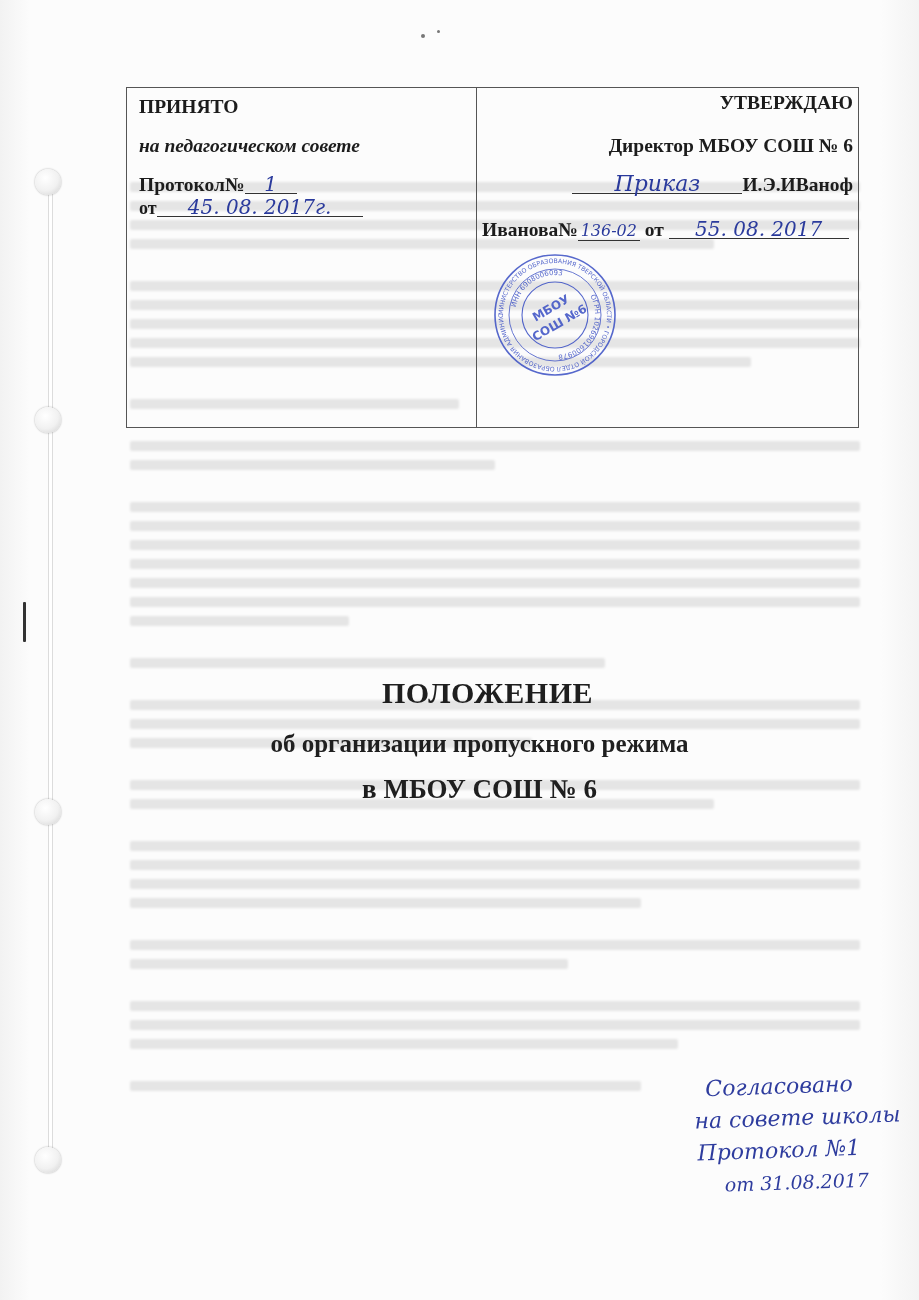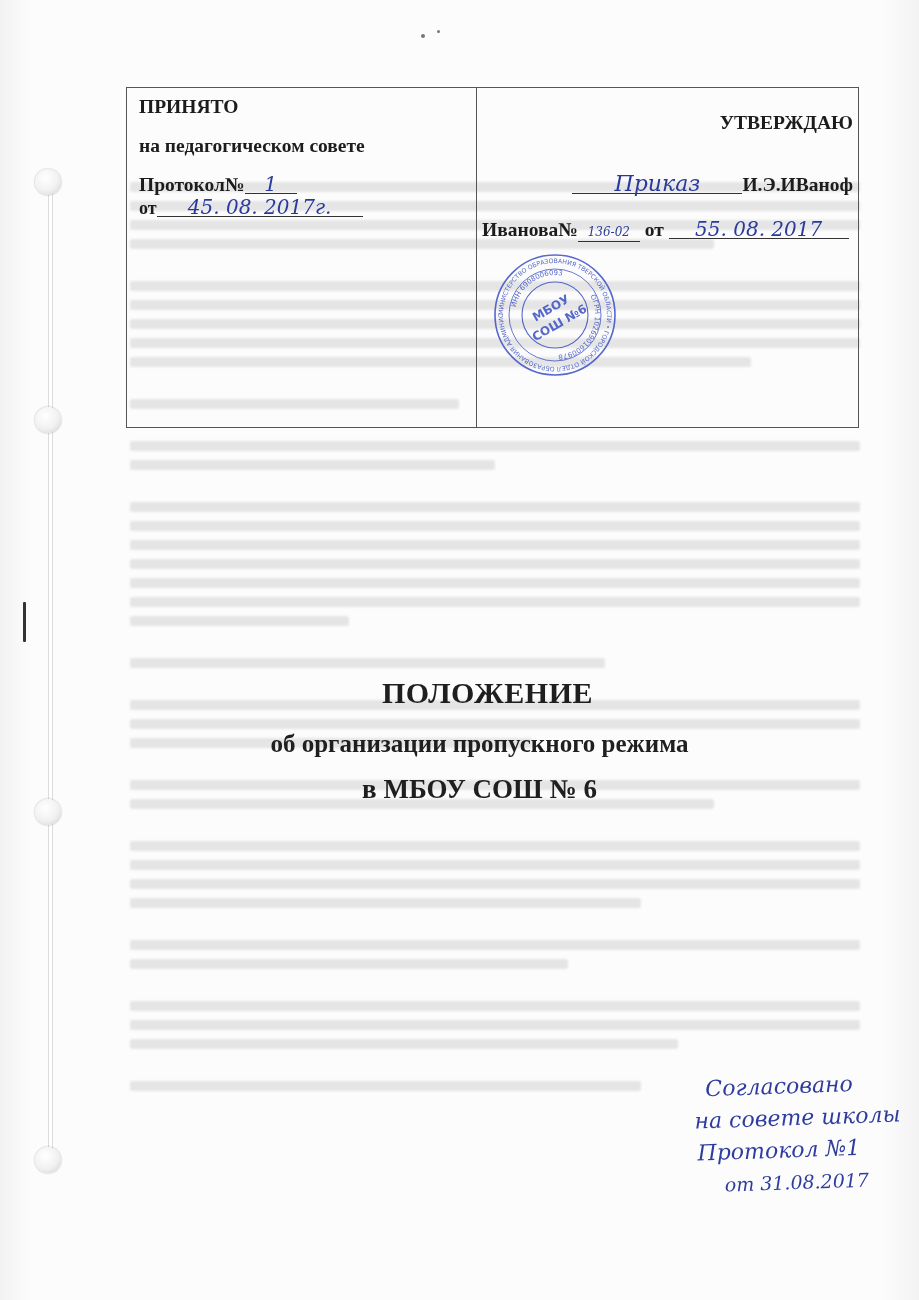--- a/index.html
+++ b/index.html
@@ -106,35 +106,36 @@
   <div class="hole" style="left:35px;top:407px;"></div>
   <div class="hole" style="left:35px;top:799px;"></div>
   <div class="hole" style="left:35px;top:1147px;"></div>
   <div class="mark"></div>
   <div class="dot" style="left:421px;top:34px;"></div>
   <div class="dot" style="left:437px;top:30px;width:3px;height:3px;"></div>
 
   <div class="approval">
     <div class="cell left">
       <div class="row" style="left:12px;top:8px;">ПРИНЯТО</div>
-      <div class="row" style="left:12px;top:47px;">на педагогическом совете</div>
+      <div class="row" style="left:12px;top:47px;font-style:italic;">на педагогическом совете</div>
       <div class="row" style="left:12px;top:86px;">
         <span>Протокол№</span><span class="uline hand" style="width:52px;">1</span>
       </div>
       <div class="row" style="left:12px;top:110px;font-size:18px;">
         <span>от</span><span class="uline hand" style="width:206px;">45. 08. 2017г.</span>
       </div>
     </div>
     <div class="cell right">
-      <div class="row" style="right:5px;top:24px;text-align:center;">УТВЕРЖДАЮ</div>
+      <div class="row" style="right:5px;top:4px;text-align:center;">УТВЕРЖДАЮ</div>
+      <div class="row" style="right:5px;top:47px;">Директор МБОУ СОШ № 6</div>
       <div class="row" style="right:5px;top:86px;">
         <span class="uline hand" style="width:170px;font-size:22px;">Приказ</span><span>И.Э.ИВаноф</span>
       </div>
       <div class="row" style="left:5px;top:131px;">
-        <span>Иванова№</span><span class="uline hand" style="width:62px;font-size:12px;">136-02</span> <span>от</span> <span class="uline hand" style="width:180px;">55. 08. 2017</span>
+        <span>Иванова№</span><span class="uline hand" style="width:62px;font-size:16px;">136-02</span> <span>от</span> <span class="uline hand" style="width:180px;">55. 08. 2017</span>
       </div>
     </div>
   </div>
 
   <svg class="stamp" viewBox="0 0 124 124">
     <defs>
       <path id="ringPath" d="M62,62 m-52,0 a52,52 0 1,1 104,0 a52,52 0 1,1 -104,0"></path>
       <path id="innerPath" d="M62,62 m-40,0 a40,40 0 1,1 80,0 a40,40 0 1,1 -80,0"></path>
     </defs>
     <circle cx="62" cy="62" r="60" fill="none" stroke="#3a4fc4" stroke-width="1.6"></circle>

